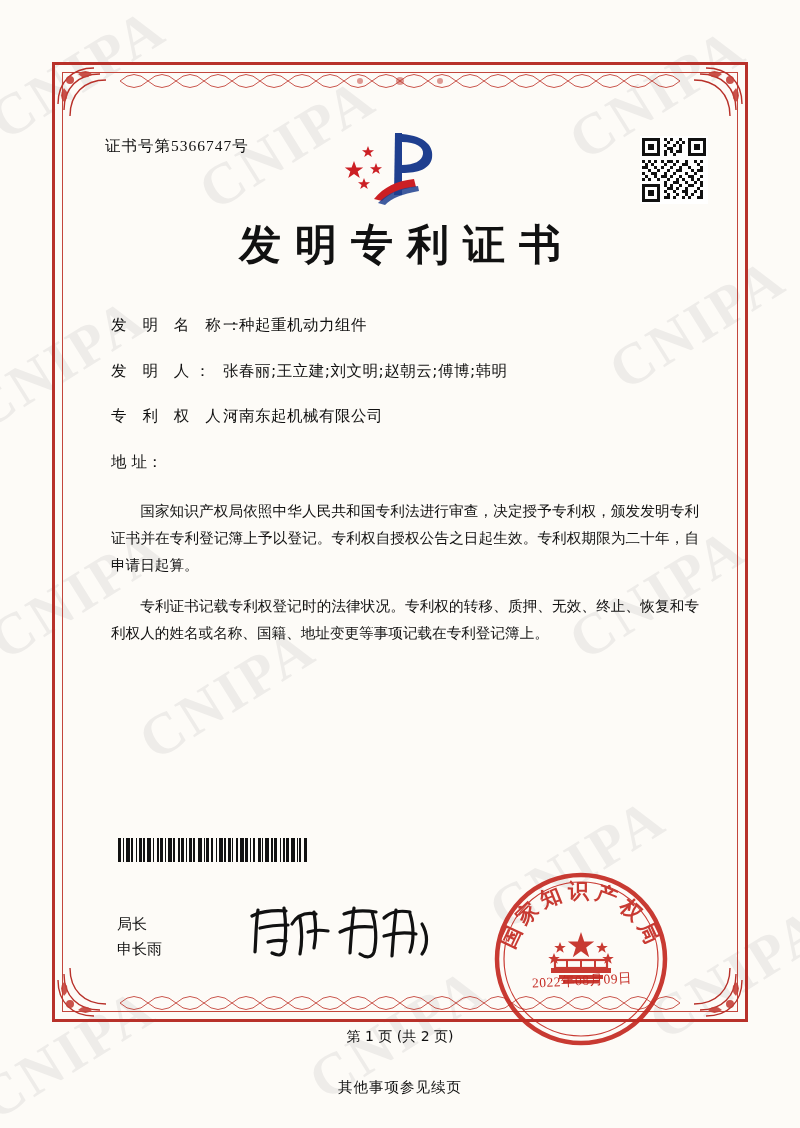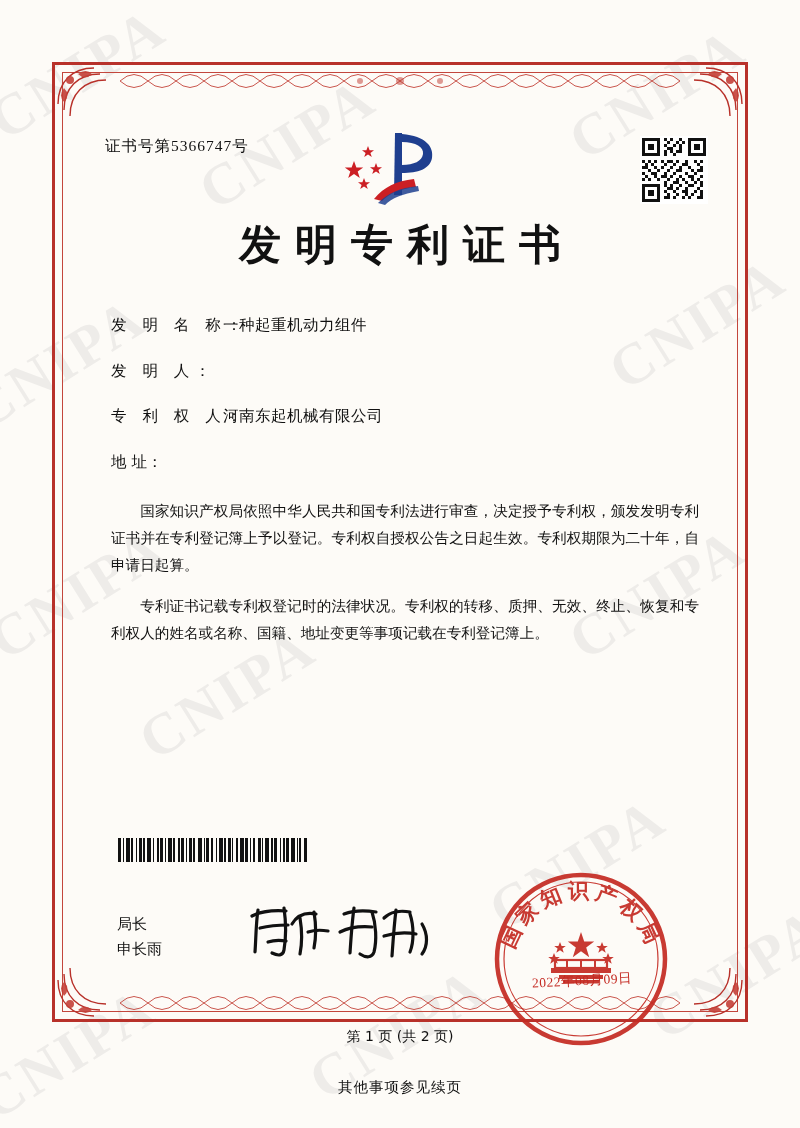--- a/index.html
+++ b/index.html
@@ -482,20 +482,21 @@
 
     <div class="fields">
 
       <div class="field-row">
         <span class="field-label sp4">发 明 名 称：</span>
         <span class="field-value">一种起重机动力组件</span>
       </div>
 
       <div class="field-row">
         <span class="field-label sp4">发  明  人：</span>
+        <span class="field-value">张春丽;王立建;刘文明;赵朝云;傅博;韩明</span>
       </div>
 
 
 
       <div class="field-row">
         <span class="field-label sp4">专 利 权 人：</span>
         <span class="field-value">河南东起机械有限公司</span>
       </div>
 
       <div class="field-row">

